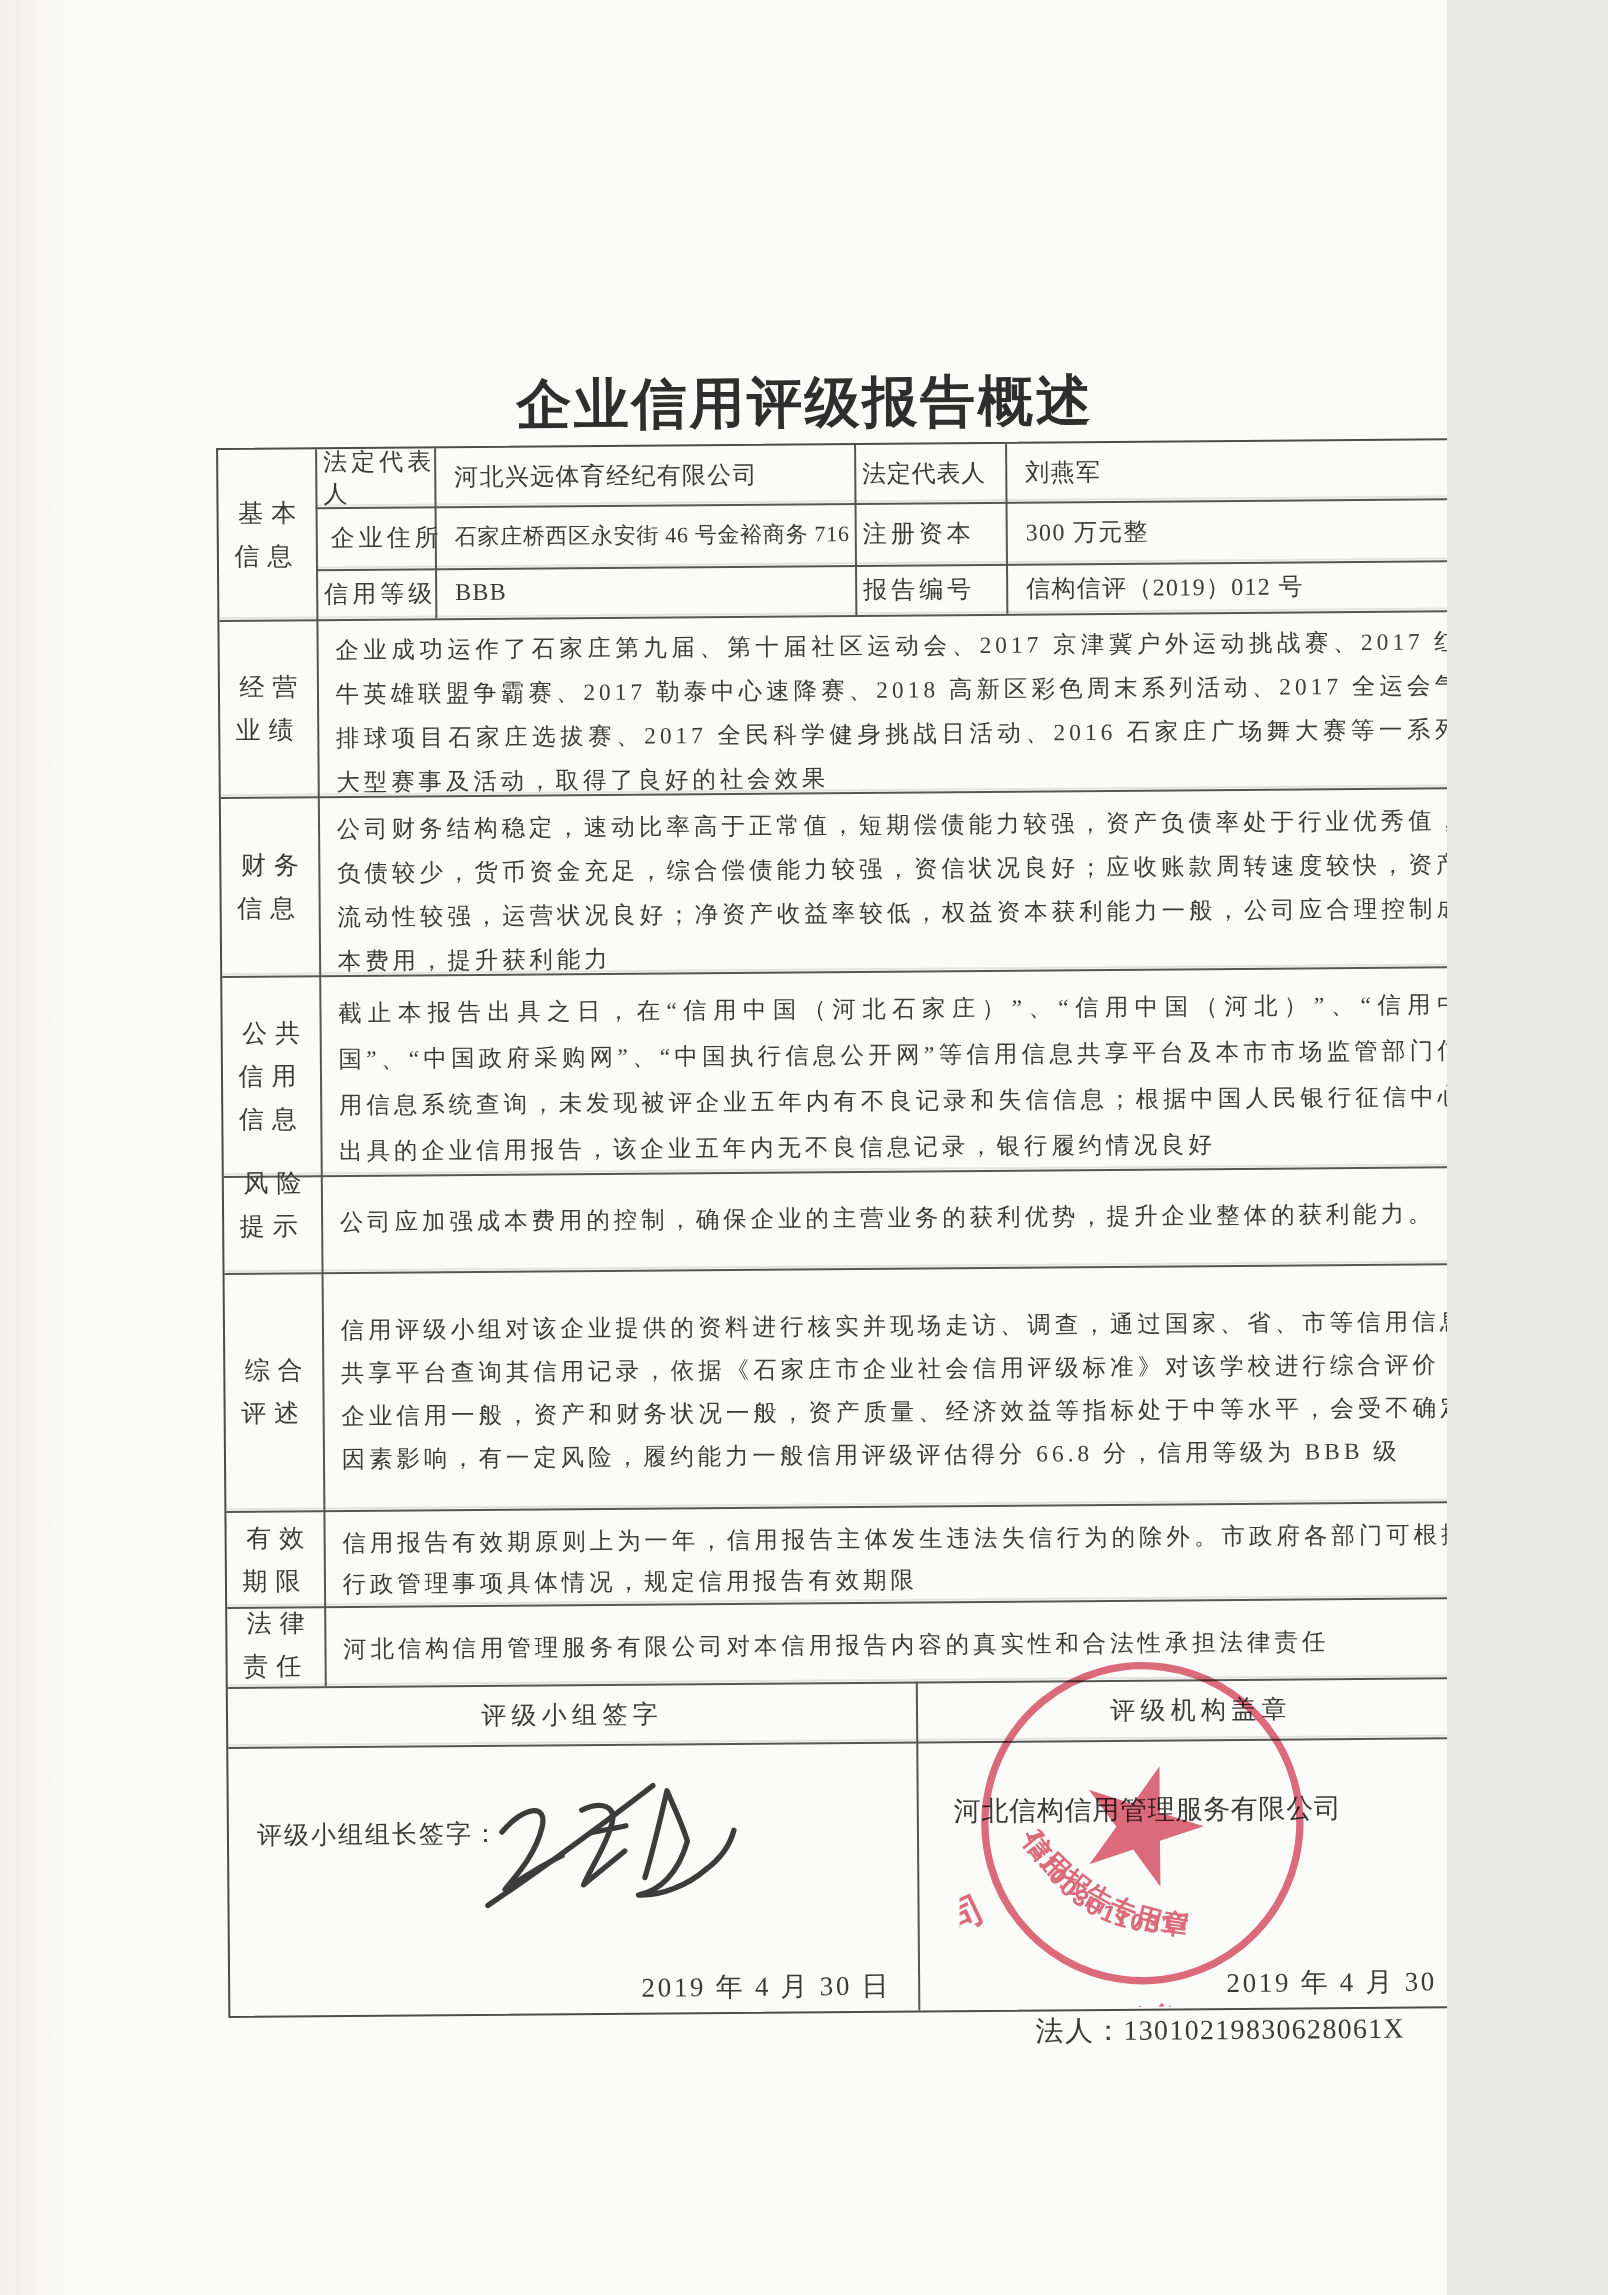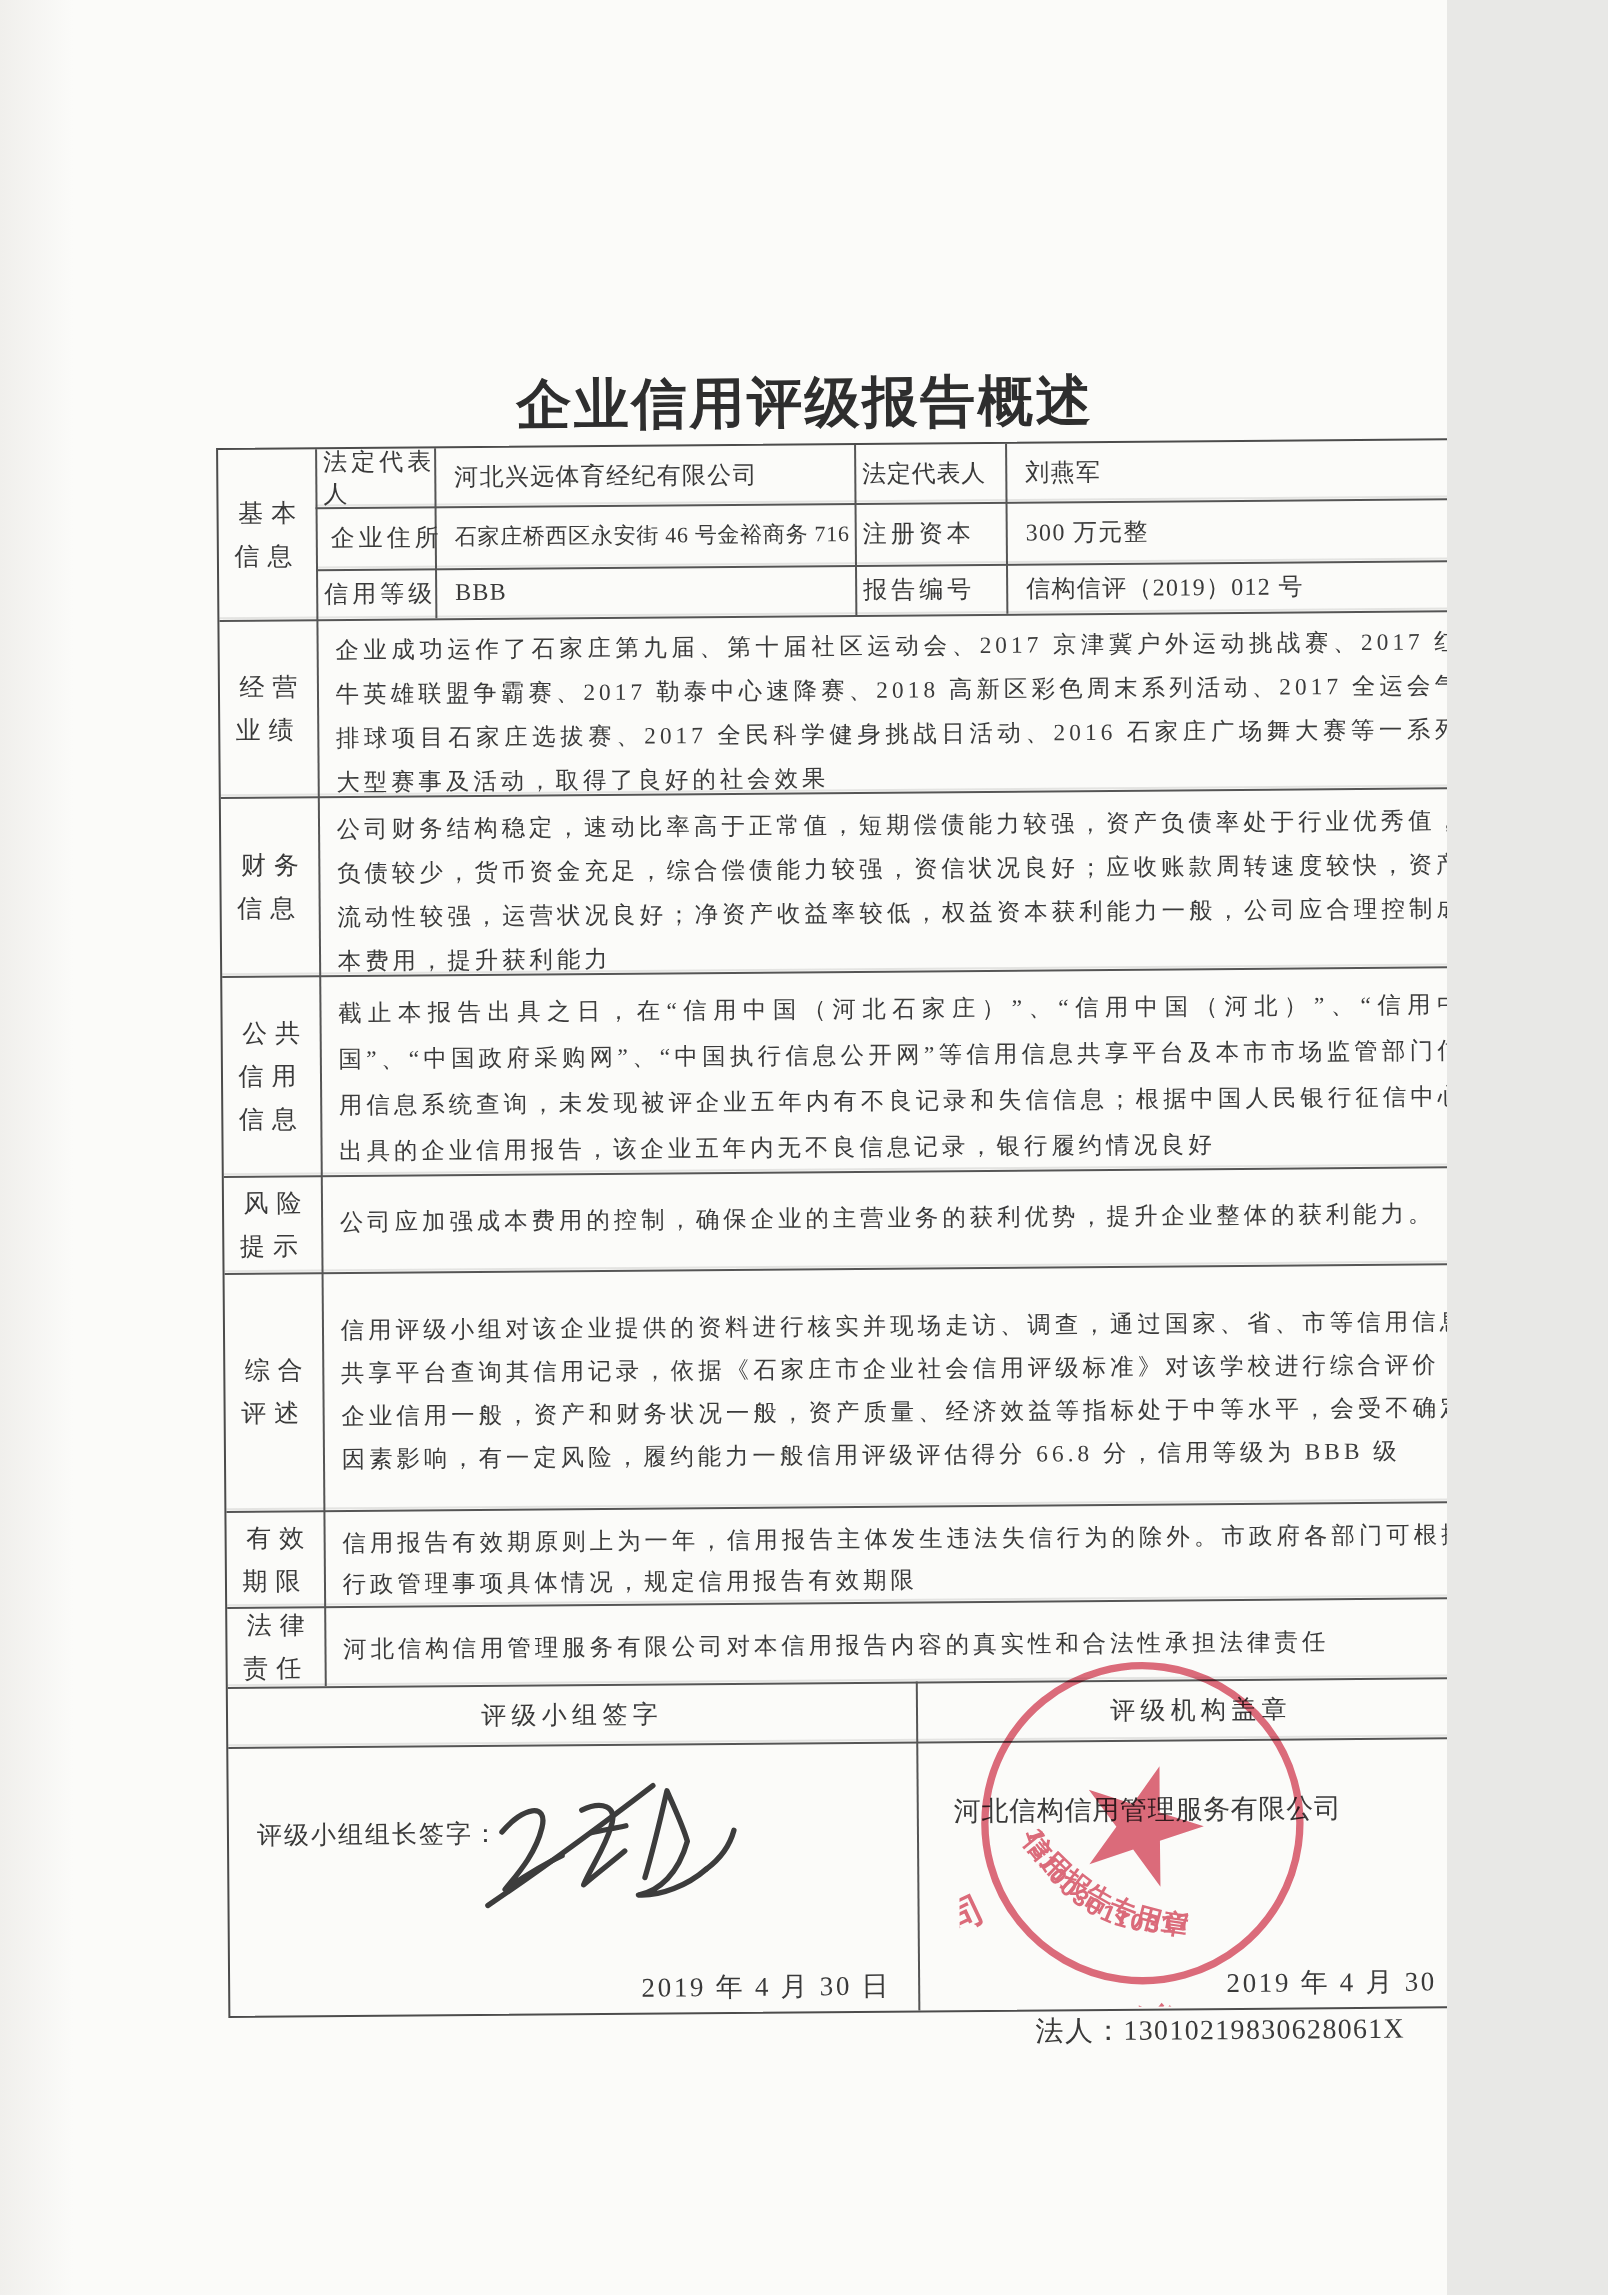--- a/index.html
+++ b/index.html
@@ -65,24 +65,24 @@
     <div class="vl" style="left:97px;top:0;height:1237px;"></div>
     <div class="vl" style="left:216px;top:0;height:170px;"></div>
     <div class="vl" style="left:636px;top:0;height:170px;"></div>
     <div class="vl" style="left:787px;top:0;height:170px;"></div>
     <div class="vl" style="left:688px;top:1237px;height:329px;"></div>
 
     <div class="vlabel" style="top:0;height:170px;">基本<br>信息</div>
     <div class="vlabel" style="top:170px;height:177px;">经营<br>业绩</div>
     <div class="vlabel" style="top:347px;height:179px;">财务<br>信息</div>
     <div class="vlabel" style="top:526px;height:200px;">公共<br>信用<br>信息</div>
-    <div class="vlabel" style="top:726px;height:97px;">风险<br>提示</div>
+    <div class="vlabel" style="top:706px;height:97px;">风险<br>提示</div>
     <div class="vlabel" style="top:823px;height:238px;">综合<br>评述</div>
     <div class="vlabel" style="top:1061px;height:97px;">有效<br>期限</div>
-    <div class="vlabel" style="top:1157px;height:79px;">法律<br>责任</div>
+    <div class="vlabel" style="top:1157px;height:79px;font-family:Liberation Mono, monospace;">法律<br>责任</div>
 
     <div class="cell lbl" style="left:97px;top:0;width:119px;height:58px;">法定代表人</div>
     <div class="cell val" style="left:216px;top:0;width:421px;height:58px;">河北兴远体育经纪有限公司</div>
     <div class="cell lbl" style="left:636px;top:0;width:150px;height:58px;letter-spacing:0.7px;">法定代表人</div>
     <div class="cell val" style="left:787px;top:0;width:471px;height:58px;">刘燕军</div>
 
     <div class="cell lbl" style="left:97px;top:58px;width:119px;height:62px;padding-left:15px;">企业住所</div>
     <div class="cell val" style="left:216px;top:58px;width:421px;height:62px;font-size:22px;letter-spacing:0.7px;">石家庄桥西区永安街 46 号金裕商务 716</div>
     <div class="cell lbl" style="left:636px;top:58px;width:150px;height:62px;">注册资本</div>
     <div class="cell val" style="left:787px;top:58px;width:471px;height:62px;">300 万元整</div>

